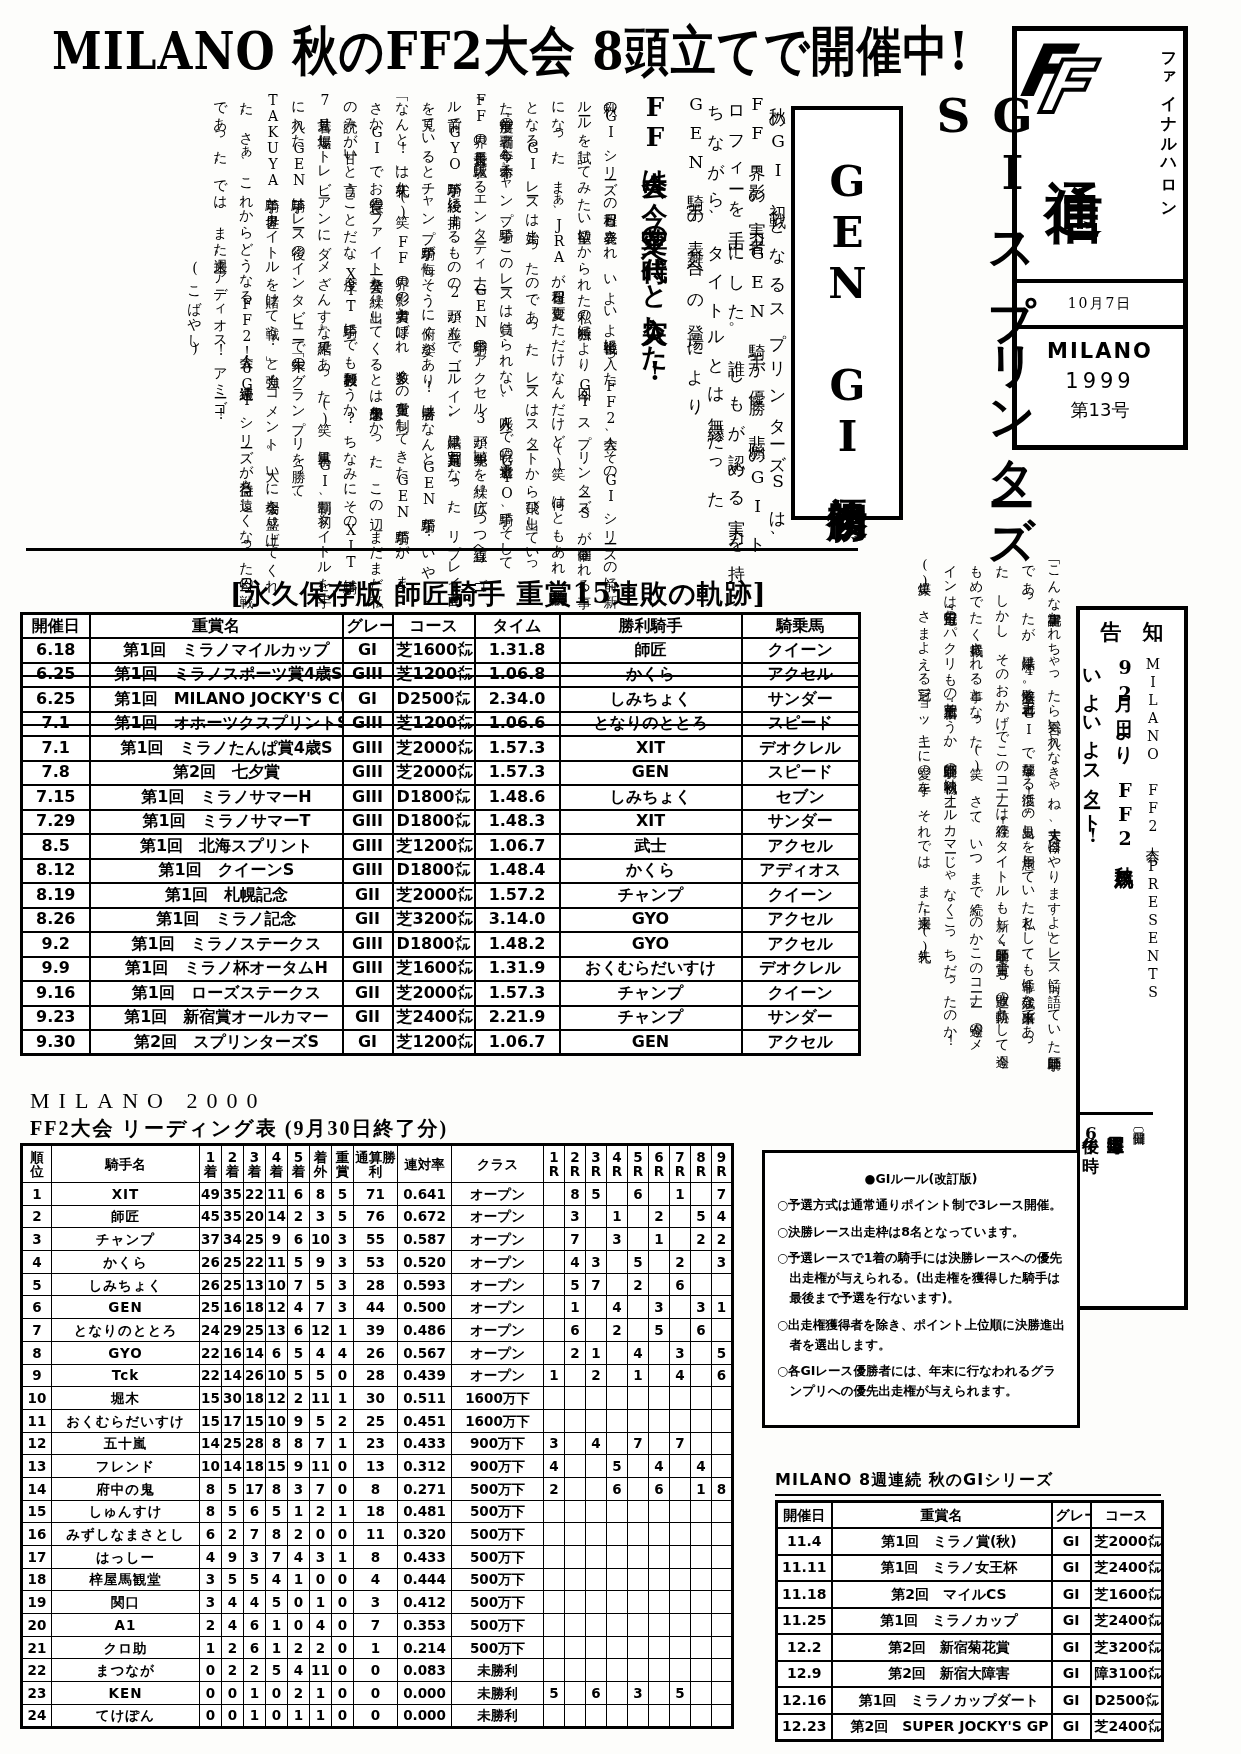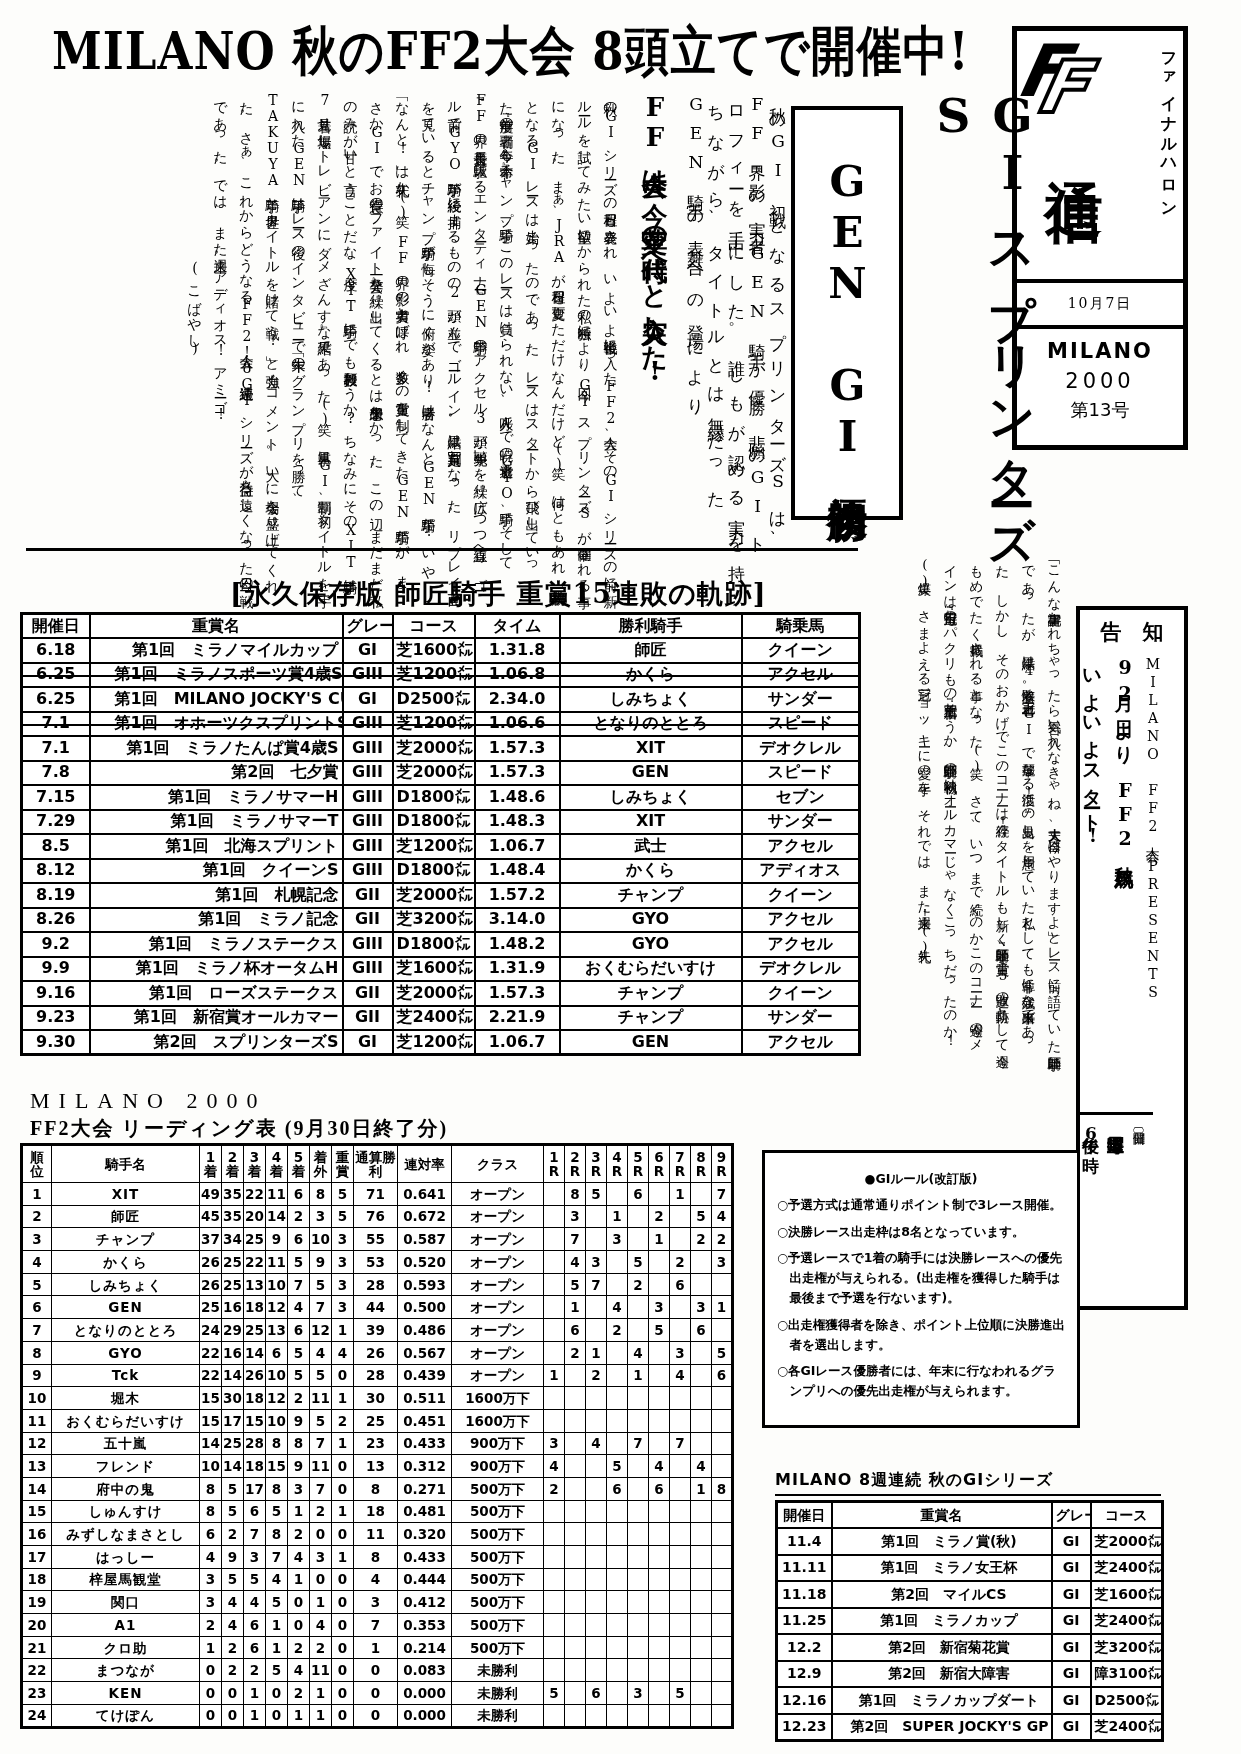--- a/index.html
+++ b/index.html
@@ -38,21 +38,21 @@
   .art-b p,.art-a p{margin:0;}
   .rule-article{position:absolute;left:26px;top:548px;width:832px;height:3px;background:#000;}
 
   
   .sec-title{position:absolute;left:230px;top:576px;font-size:27px;font-weight:bold;letter-spacing:1px;white-space:nowrap;}
   table{border-collapse:collapse;background:#fff;}
   .t1{position:absolute;left:20px;top:612px;width:838px;border:3px solid #000;
       font-family:"DejaVu Sans","Liberation Sans",sans-serif;font-weight:bold;font-size:16px;table-layout:fixed;}
   .t1 th,.t1 td{border:2px solid #000;padding:0 3px;text-align:center;height:24.5px;line-height:1.05;
                 position:relative;overflow:hidden;white-space:nowrap;}
-  .t1 td.race{text-align:right;padding-left:24px;margin-top:8px;}
+  .t1 td.race{text-align:center;padding-left:24px;margin-top:8px;}
   .t1 tr.struck td::after{content:"";position:absolute;left:-3px;right:-3px;top:11px;height:2.5px;background:#000;}
 
   
   .shisho{position:absolute;left:858px;top:556px;width:210px;height:500px;font-size:13.5px;line-height:26px;}
 
   
   .kokuchi{position:absolute;left:1076px;top:606px;width:112px;height:704px;border:4px solid #000;background:#fff;}
   .kokuchi-title{text-align:center;font-size:21px;font-weight:bold;padding:8px 0 4px;}
   .kokuchi-main{height:462px;padding:6px 5px 0 0;}
   .kokuchi-main p{margin:0 6px 0 0;}
@@ -98,21 +98,21 @@
 
   <div class="mast">
     <div class="mast-top">
       <div class="ff-wordmark"><span class="fA">F</span><span class="fB">F</span></div>
       <div class="mast-name vtext">ファイナルハロン</div>
       <div class="mast-tsushin vtext">通信</div>
     </div>
     <div class="mast-date">10月7日</div>
     <div class="mast-issue">
       <div class="mi1">MILANO</div>
-      <div class="mi2">2000</div>
+      <div class="mi2">1999</div>
       <div class="mi3">第13号</div>
     </div>
   </div>
 
   <div class="headline-gi vtext">GIスプリンターズS</div>
   <div class="gen-box">
     <div class="inner vtext">GEN GI初優勝</div>
   </div>
   <div class="art-a vtext">
     <p>秋のGI初戦となるスプリンターズSは、FF界『影の実力者』GEN騎手が優勝。悲願のGIトロフィーを手中にした。誰しもが認める実力を持ちながら、タイトルとは無縁だったGEN騎手の表舞台への登場により</p>

